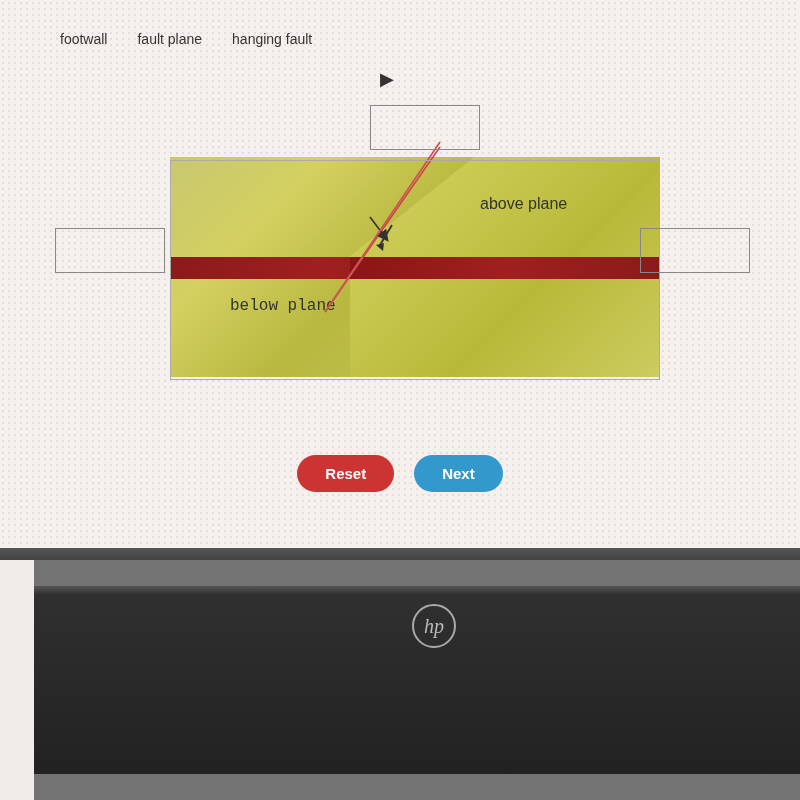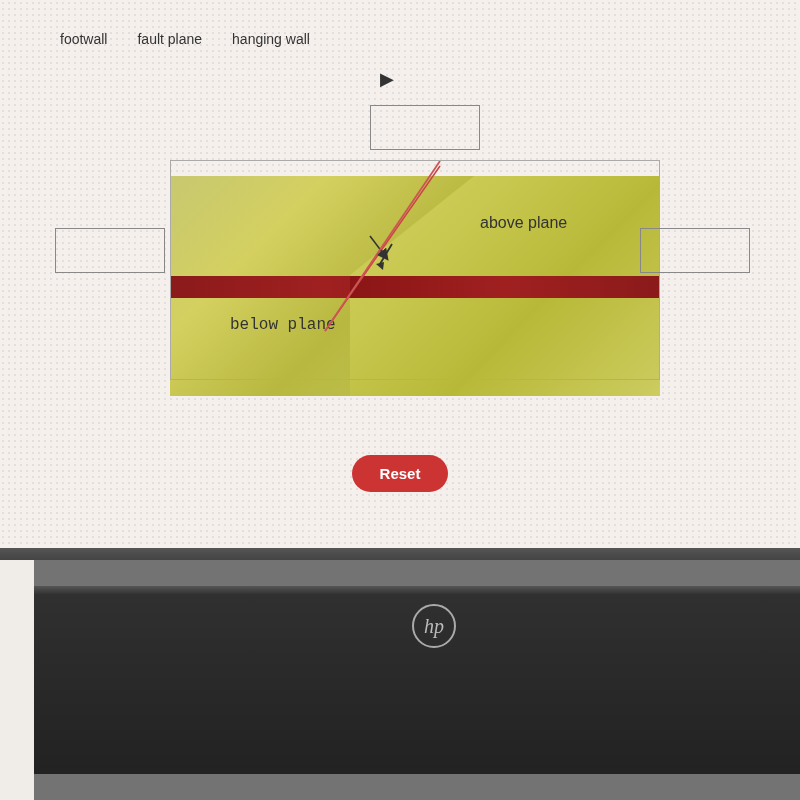--- a/index.html
+++ b/index.html
@@ -91,21 +91,21 @@
       width: 110px;
       height: 45px;
       border: 1.5px solid #888;
       background: transparent;
       z-index: 10;
     }
 
     
     .diagram-container {
       position: absolute;
-      top: 176px;
+      top: 157px;
       left: 170px;
       width: 490px;
       height: 279px;
       z-index: 5;
       padding-left: 40px;
     }
 
     
     .block-left {
       position: absolute;
@@ -209,21 +209,21 @@
       justify-content: center;
       gap: 20px;
       z-index: 10;
     }
 
     .btn-reset {
       background: #cc3333;
       color: white;
       border: none;
       border-radius: 20px;
-      padding: 10px 28px;
+      padding: 4px 28px;
       font-size: 15px;
       font-weight: bold;
       cursor: pointer;
       font-family: Arial, sans-serif;
     }
 
     .btn-next {
       background: #3399cc;
       color: white;
       border: none;
@@ -293,21 +293,21 @@
     }
   </style>
 </head>
 <body>
 
 <div class="screen-area">
 
   <div class="top-labels">
     <span class="top-label">footwall</span>
     <span class="top-label">fault plane</span>
-    <span class="top-label">hanging wall</span>
+    <span class="top-label">hanging fault</span>
   </div>
 
   <div class="cursor">▶</div>
 
   <div class="drop-box-top"></div>
 
   <div class="drop-box-left"></div>
 
   <div class="drop-box-right"></div>
 
@@ -340,20 +340,21 @@
     </svg>
 
     <div class="label-above-plane">above plane</div>
 
     <div class="label-below-plane">below plane</div>
 
   </div>
 
   <div class="buttons-area">
     <button class="btn-reset">Reset</button>
+    <button class="btn-next">Next</button>
   </div>
 
 </div>
 
 <div class="screen-bezel-bottom"></div>
 
 <div class="laptop-bottom">
   <div class="laptop-hinge-strip"></div>
   <div class="laptop-base">
     <div class="hp-circle">

